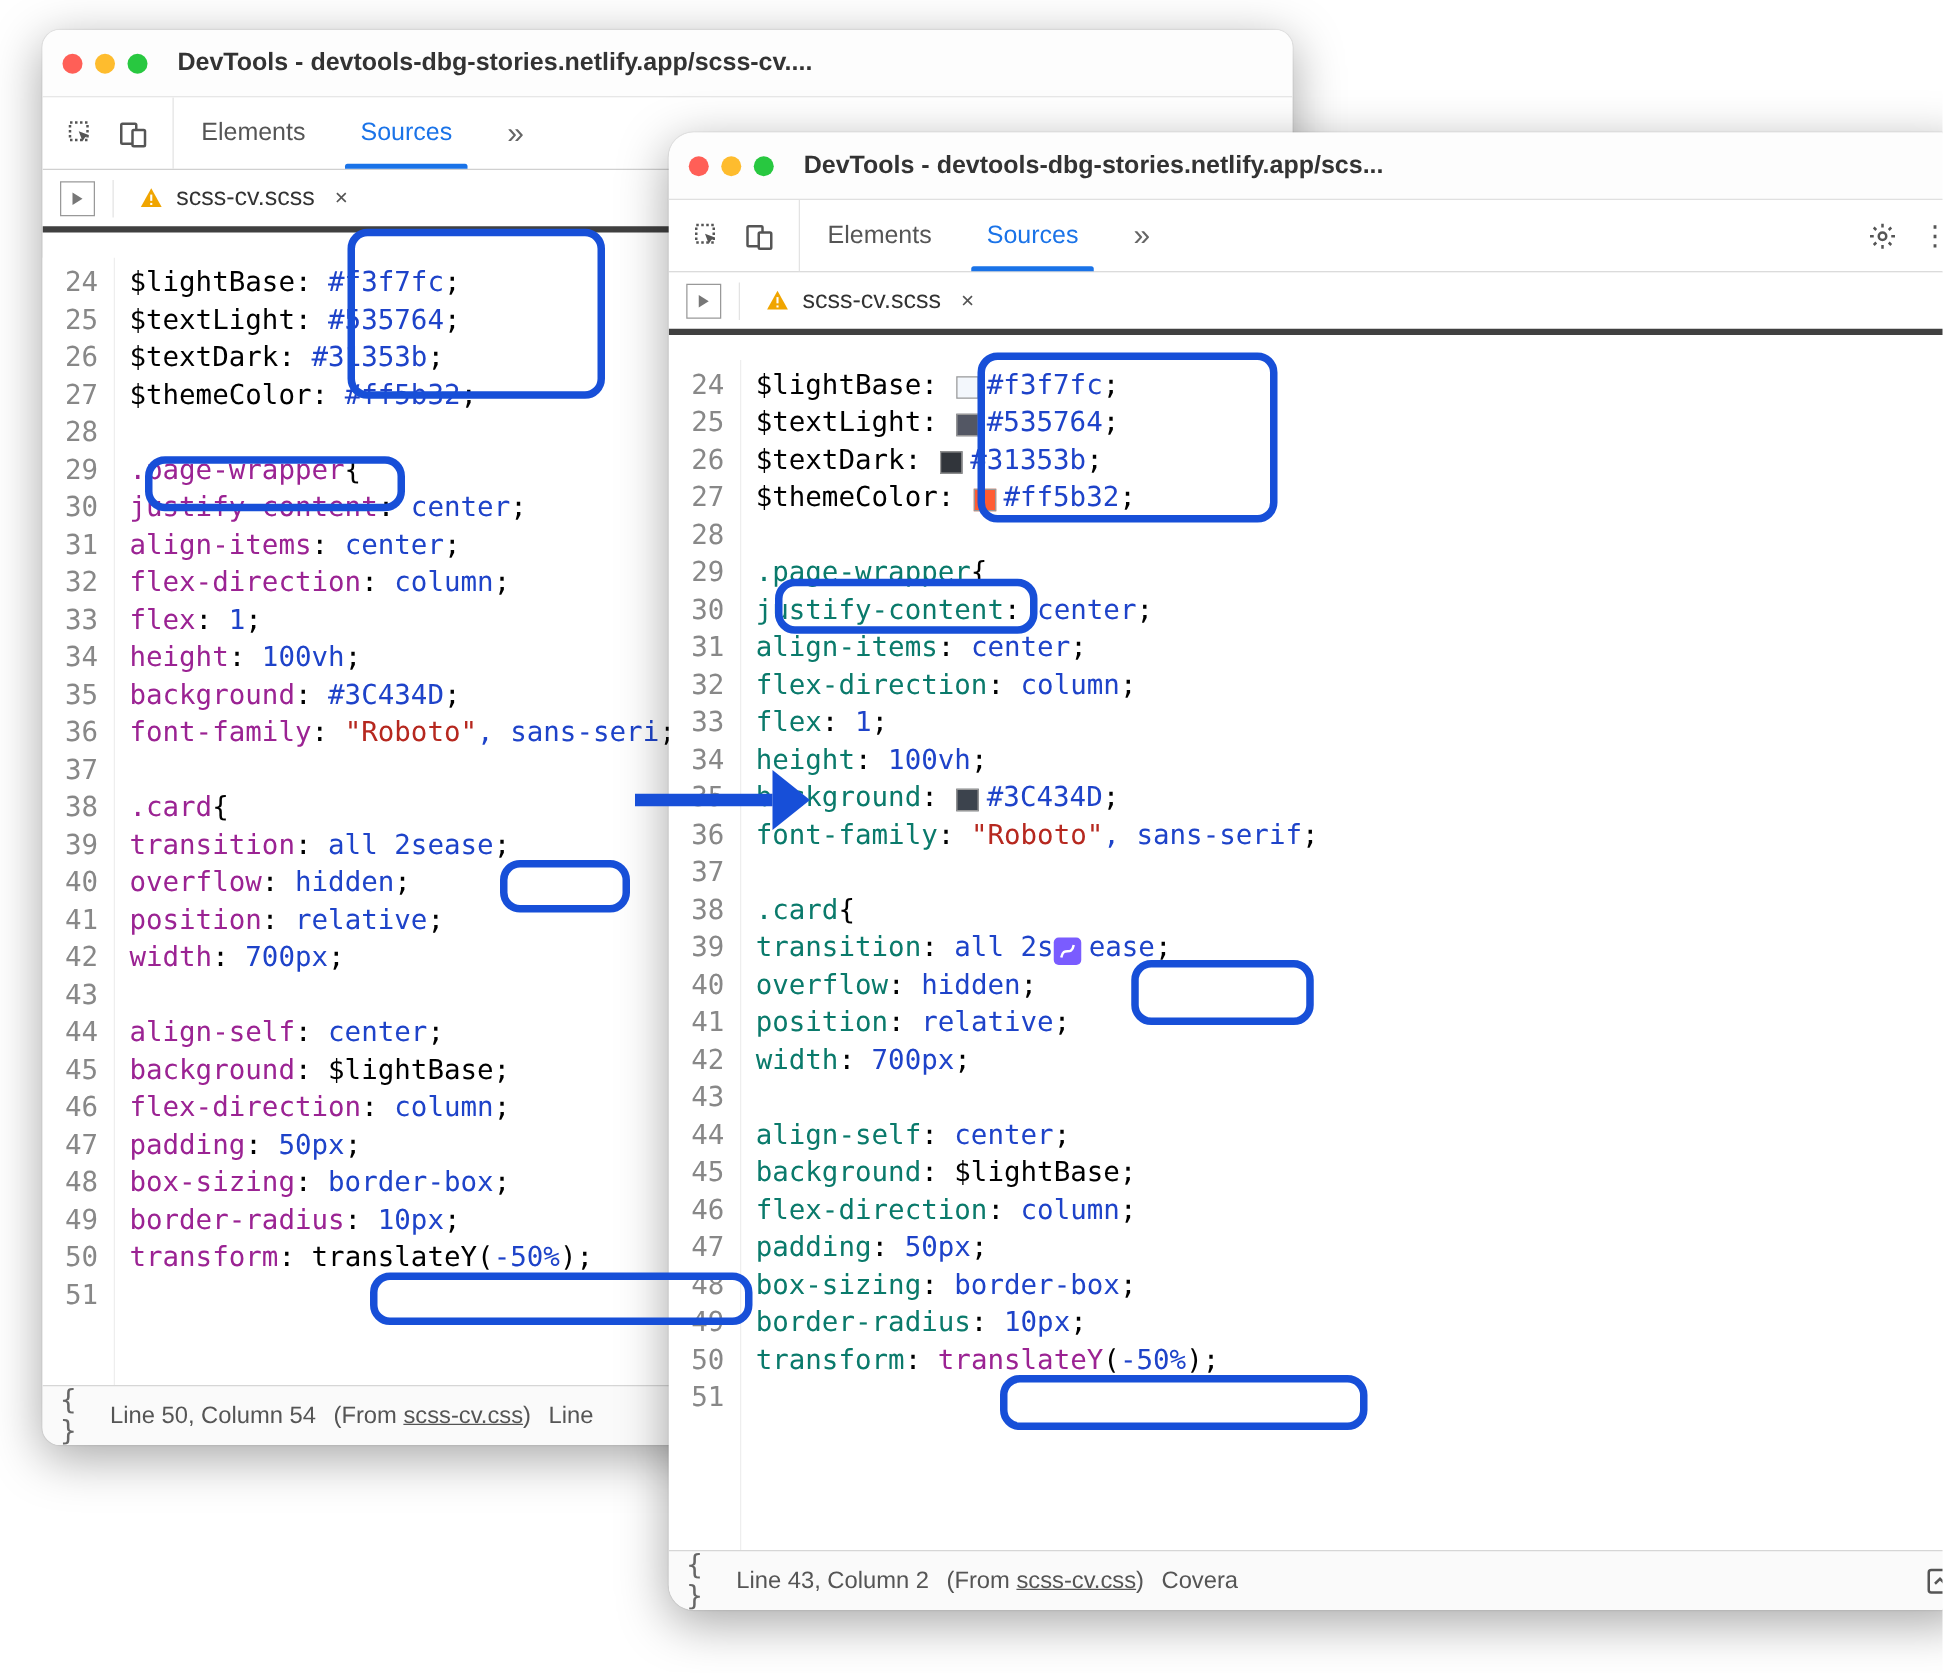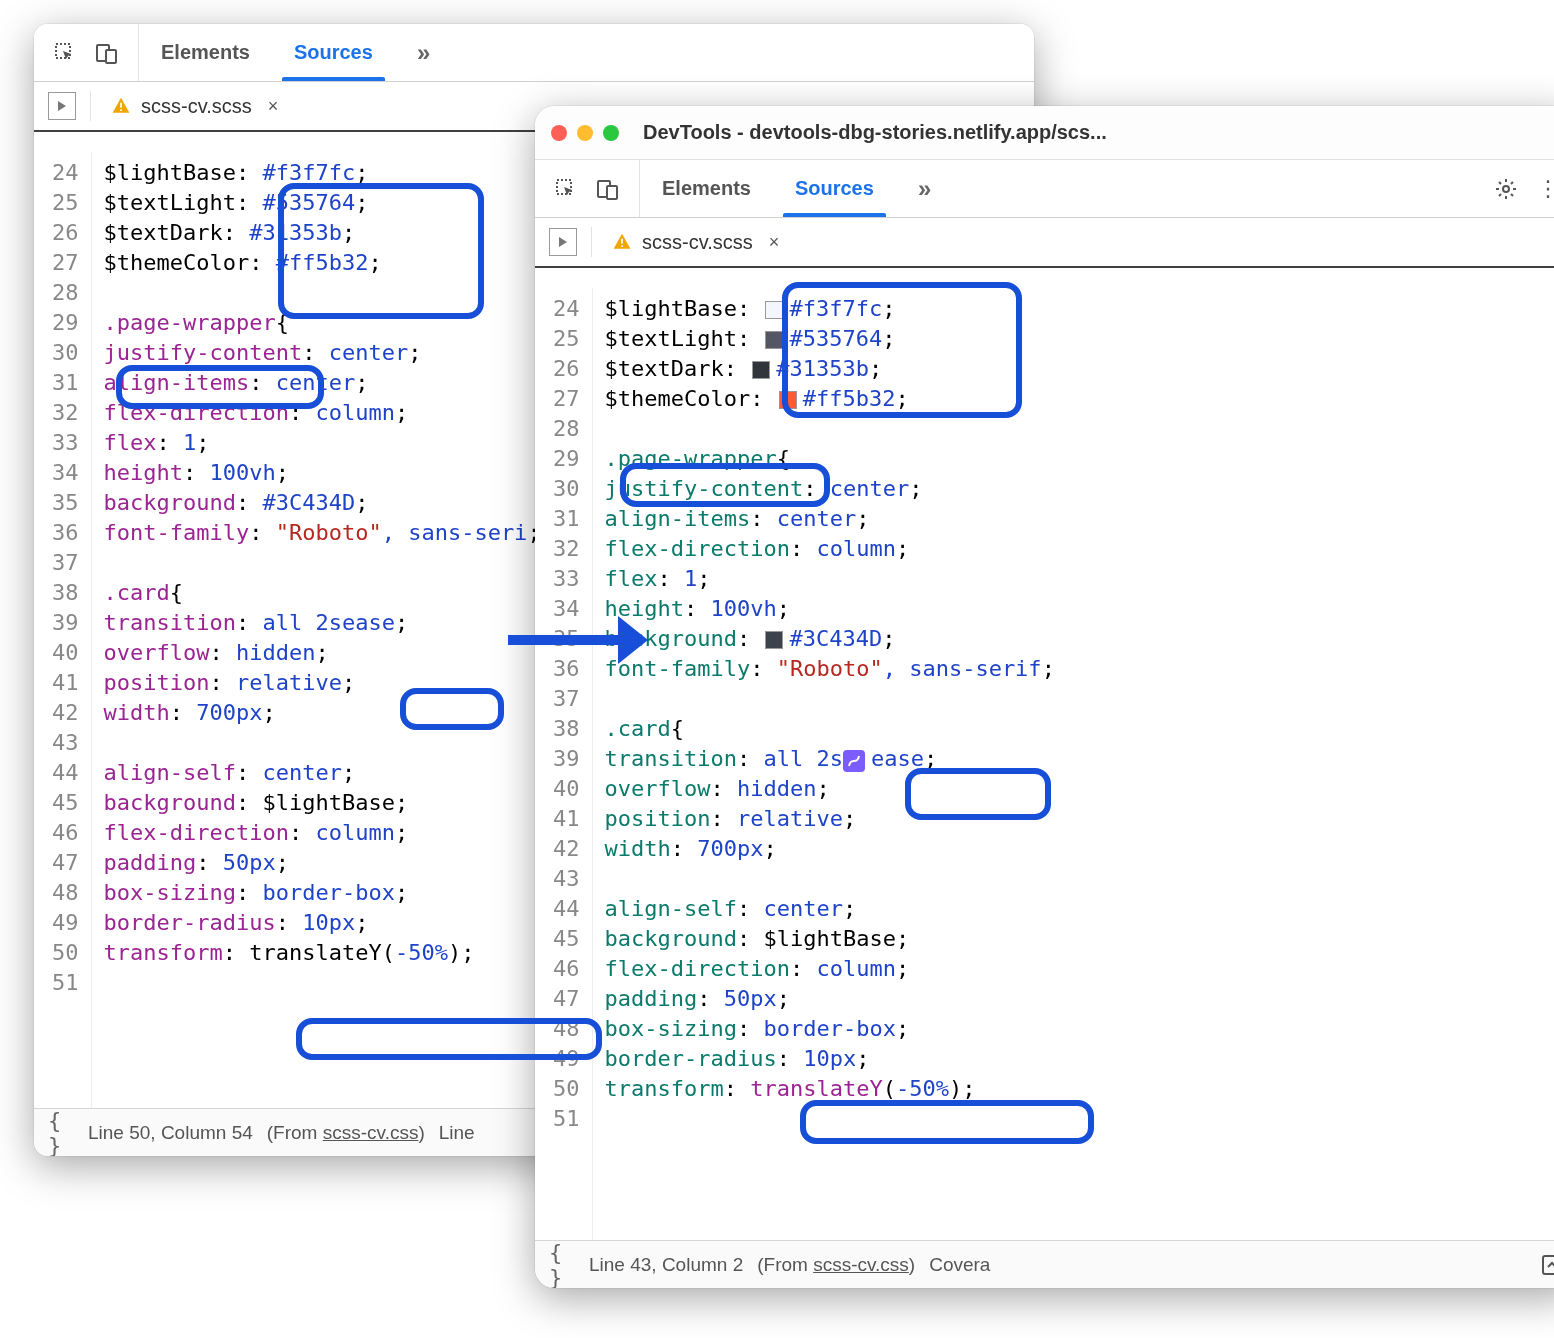--- a/index.html
+++ b/index.html
@@ -33,28 +33,28 @@
   }
   .traffic { display:flex; gap:10px; margin-right:14px;}
   .dot { width:16px; height:16px; border-radius:50%; }
   .dot.red{background:#ff5f57;} .dot.yellow{background:#febc2e;} .dot.green{background:#28c840;}
   .titlebar-title { font-size:20px; color:#333; font-weight:600; white-space:nowrap; overflow:hidden; text-overflow:ellipsis; flex:1;}
   .toolbar {
     height: 58px; display:flex; align-items:stretch;
     border-bottom:1px solid #d0d0d0; background:#fff;
   }
   .toolbar .segment { display:flex; align-items:center; padding:0 18px; gap:16px; border-right:1px solid #e3e3e3; }
-  .toolbar .tab { padding:0 22px; display:flex; align-items:center; font-size:20px; color:#555; cursor:pointer; position:relative;font-weight:bold;}
+  .toolbar .tab { padding:0 22px; display:flex; align-items:center; font-size:20px; color:#555; cursor:pointer; position:relative;}
   .toolbar .tab.active { color:#1a73e8; }
   .toolbar .tab.active::after { content:""; position:absolute; left:10px; right:10px; bottom:0; height:4px; background:#1a73e8; border-radius:2px 2px 0 0;}
   .icon-svg { stroke:#555; fill:none; stroke-width:2; }
   .icon-btn { width:26px; height:26px; display:flex; align-items:center; justify-content:center; cursor:pointer;}
   .tabstrip {
     height: 50px; display:flex; align-items:center; padding:0 14px; gap:14px;
-    border-bottom:2px solid #404040; background:#fff;
+    border-bottom:5px solid #404040; background:#fff;
   }
   .side-toggle { width:28px; height:28px; border:1px solid #999; display:flex; align-items:center; justify-content:center; cursor:pointer;}
   .file-tab { display:flex; align-items:center; gap:10px; color:#333; font-size:20px; padding:4px 6px;}
   .warn-icon { width:20px; height:20px; }
   .close-x { font-size:18px; color:#555; cursor:pointer; margin-left:6px;}
   .editor-wrap { flex:1; display:flex; overflow:hidden; background:#fff;margin-top:20px; }
   .gutter {
     background:#fff; padding:6px 12px 6px 18px; text-align:right;
     font-family: Menlo, Consolas, monospace; font-size:22px; color:#888; line-height:30px;
     border-right:1px solid #eee; user-select:none;
@@ -87,20 +87,28 @@
     width:0; height:0; border-left:30px solid #174fd8; border-top:24px solid transparent; border-bottom:24px solid transparent;
   }
   .chev { font-size:24px; color:#666;}
   .spacer { flex:1; }
 </style>
 </head>
 <body>
 
 <div class="window win1">
 
+  <div class="titlebar">
+    <div class="traffic">
+      <div class="dot red"></div>
+      <div class="dot yellow"></div>
+      <div class="dot green"></div>
+    </div>
+    <div class="titlebar-title">DevTools - devtools-dbg-stories.netlify.app/scss-cv....</div>
+  </div>
 
   <div class="toolbar">
     <div class="segment">
       <div class="icon-btn">
         <svg width="24" height="24" class="icon-svg">
             <rect x="3" y="3" width="14" height="14" stroke-dasharray="2 2"></rect>
             <path d="M10 10 l8 3 l-3 2 l-2 3 z" fill="#555" stroke="none"></path>
           </svg>
       </div>
       <div class="icon-btn">

